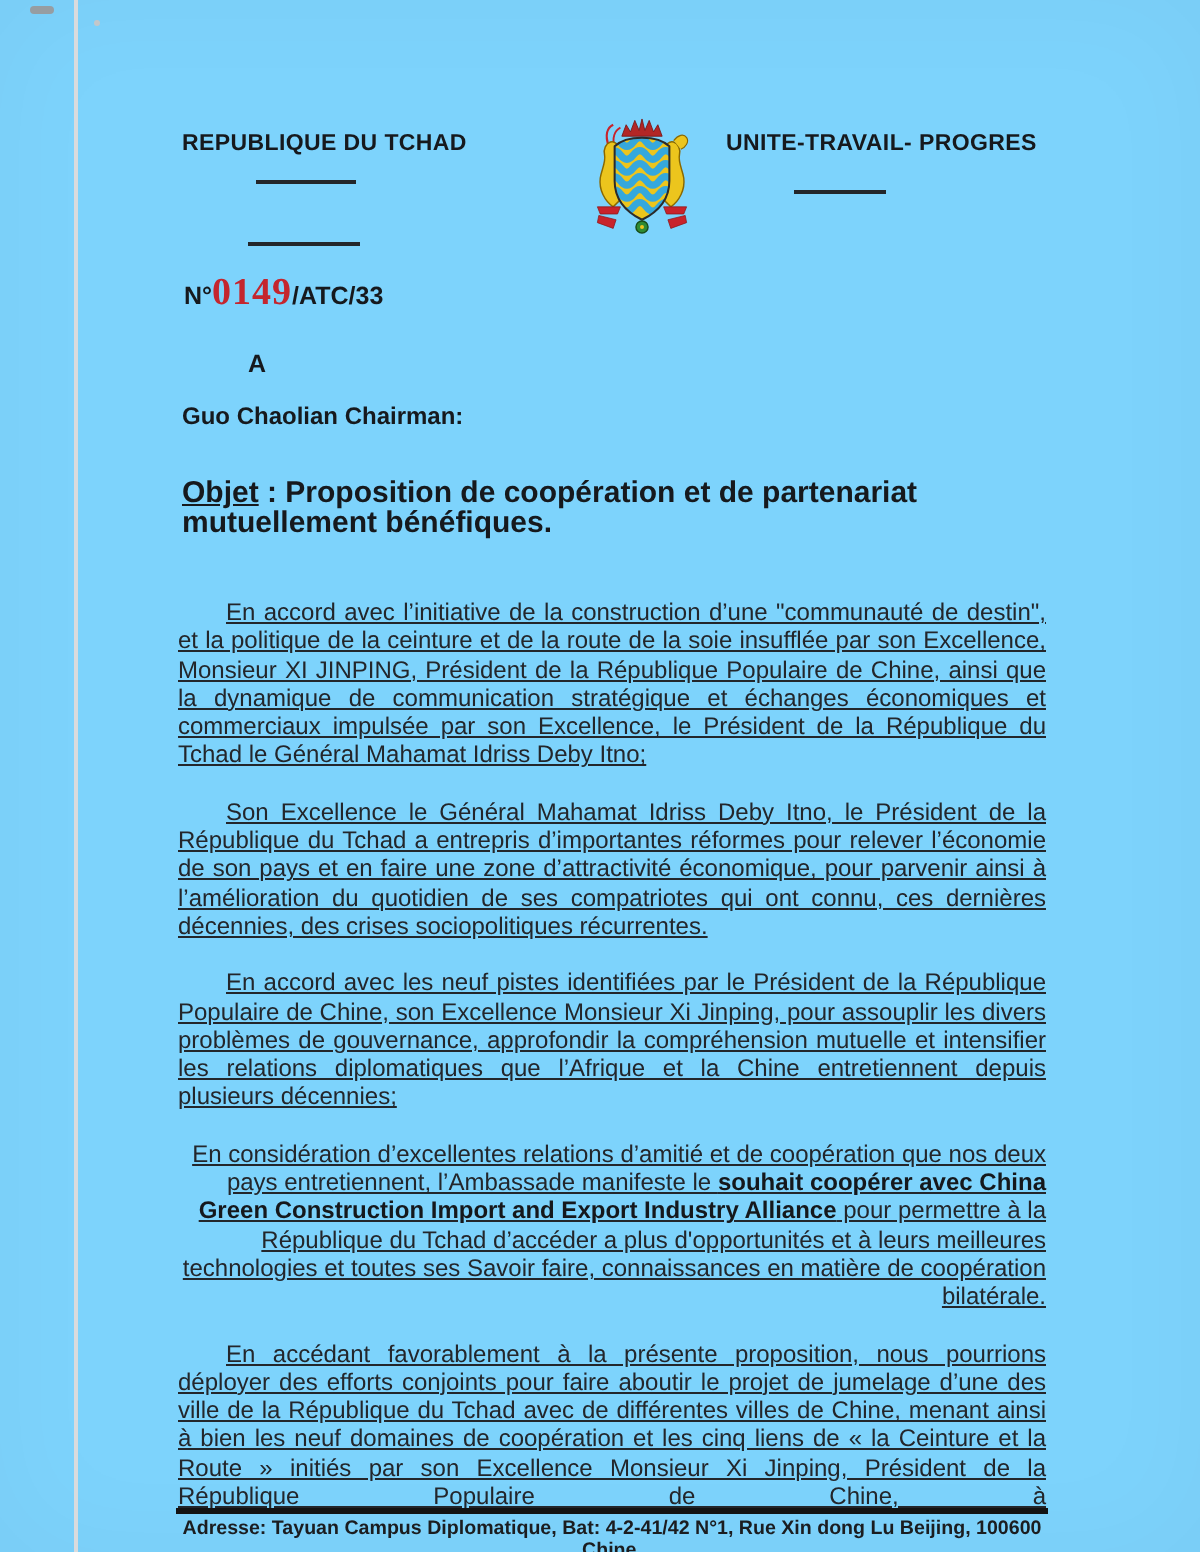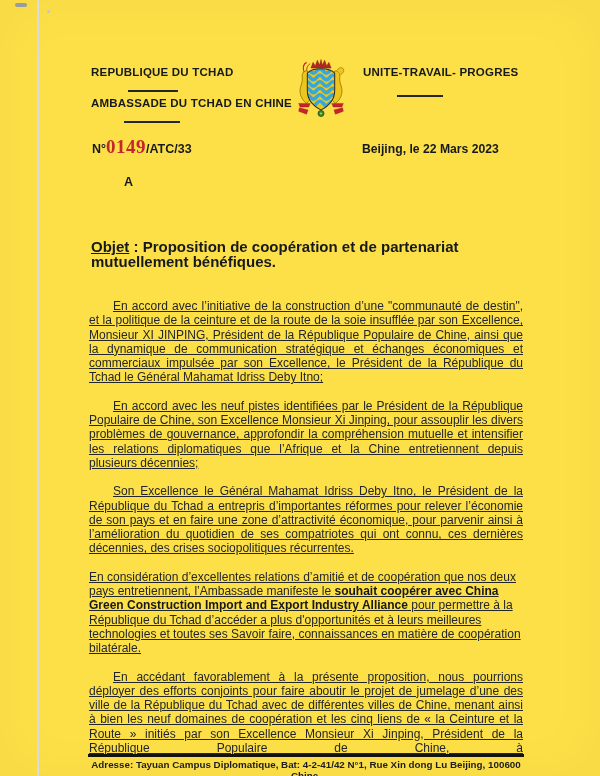--- a/index.html
+++ b/index.html
@@ -1,18 +1,18 @@
 <!DOCTYPE html>
 <html><head>
 <meta charset="utf-8">
 <style>
   html,body{margin:0;padding:0;background:#e4e6e8;}
   .page{
     position:relative;width:600px;height:776px;margin:0 auto;
-    background:#fde047;overflow:hidden;color:#22252a;
+    background:#7dd3fc;overflow:hidden;color:#22252a;
     font-family:"Liberation Sans",sans-serif;
     box-shadow:inset 0 0 60px rgba(0,0,0,.03);
   }
   .fold{position:absolute;left:37px;top:0;width:2px;height:776px;background:#d9dbdd;}
   .artifact-a{position:absolute;left:15px;top:3px;width:12px;height:4px;background:#969da2;border-radius:2px;}
   .artifact-b{position:absolute;left:47px;top:10px;width:3px;height:3px;background:#c3c7ca;border-radius:50%;}
   .abs{position:absolute;}
   .h1{left:91px;top:66px;font-size:11.5px;font-weight:bold;letter-spacing:.2px;color:#16191d;}
   .h2{left:91px;top:97px;font-size:11.5px;font-weight:bold;letter-spacing:.2px;color:#16191d;}
   .rule{background:#23262a;height:2px;}
@@ -25,38 +25,37 @@
   .ref-pre,.ref-suf{font-size:12.5px;font-weight:bold;color:#16191d;}
   .ref-num{font-size:19px;font-weight:bold;font-family:"Liberation Serif",serif;color:#c4262e;letter-spacing:.5px;}
   .dateline{left:362px;top:142px;font-size:12.2px;font-weight:bold;color:#16191d;}
   .salutation{left:124px;top:175px;font-size:12.5px;font-weight:bold;color:#16191d;}
   .recipient{left:91px;top:201px;font-size:12px;font-weight:bold;line-height:14.5px;color:#16191d;}
   .subject{left:91px;top:240px;width:440px;font-size:15px;font-weight:bold;line-height:14.5px;color:#16191d;}
   .subject .u{text-decoration:underline;}
   .body{left:89px;top:299px;width:434px;font-size:12px;line-height:14.3px;text-align:justify;color:#23262b;text-decoration:underline;}
   .body p{margin:0 0 14px 0;}
   .body p.ind{text-indent:24px;}
-  .body p.left{text-align:left;}
+  .body p.left{text-align:right;}
   .body p.last{text-align-last:justify;margin-bottom:1px;}
   .body b{color:#15181c;}
   .frule{left:88px;top:754px;width:436px;height:3px;background:#131313;}
   .addr{left:88px;top:759px;width:436px;text-align:center;font-size:9.8px;font-weight:bold;color:#1b1d20;}
 </style>
 </head>
 <body>
 
 <div class="page">
 
   <div class="fold"></div>
   <div class="artifact-a"></div>
   <div class="artifact-b"></div>
 
   <div class="abs h1">REPUBLIQUE DU TCHAD</div>
   <div class="abs rule r1"></div>
-  <div class="abs h2">AMBASSADE DU TCHAD EN CHINE</div>
   <div class="abs rule r2"></div>
 
   <svg class="abs emblem" width="72" height="64" viewBox="0 0 100 88" aria-hidden="true">
     <defs>
       <clipPath id="shieldClip">
         <path d="M50 16 C42 16 35 18 31 22 L31 46 C31 60 40 68 50 73 C60 68 69 60 69 46 L69 22 C65 18 58 16 50 16 Z"></path>
       </clipPath>
     </defs>
 
     <path d="M36 15 L39 7 L42 12 L45 4 L48 11 L50 3 L52 11 L55 4 L58 12 L61 7 L64 15 Z" fill="#b22626" stroke="#771414" stroke-width="0.6"></path>
@@ -97,32 +96,32 @@
     <g>
       <path d="M20 70 l12 3 -2 6 -11 -4 Z" fill="#c8232b" stroke="#8a1518" stroke-width="0.5"></path>
       <path d="M80 70 l-12 3 2 6 11 -4 Z" fill="#c8232b" stroke="#8a1518" stroke-width="0.5"></path>
     </g>
   </svg>
 
   <div class="abs motto">UNITE-TRAVAIL- PROGRES</div>
   <div class="abs rule r3"></div>
 
   <div class="abs ref"><span class="ref-pre">N°</span><span class="ref-num">0149</span><span class="ref-suf">/ATC/33</span></div>
-  <div class="abs dateline">Beijing, le 22 Mars 2023</div>
 
   <div class="abs salutation">A</div>
   <div class="abs recipient">
+    <div>Guo Chaolian Chairman:</div>
   </div>
 
   <div class="abs subject"><span class="u">Objet</span><span> : Proposition de coopération et de partenariat mutuellement bénéfiques.</span></div>
 
   <div class="abs body">
     <p class="ind">En accord avec l’initiative de la construction d’une "communauté de destin", et la politique de la ceinture et de la route de la soie insufflée par son Excellence, Monsieur XI JINPING, Président de la République Populaire de Chine, ainsi que la dynamique de communication stratégique et échanges économiques et commerciaux impulsée par son Excellence, le Président de la République du Tchad le Général Mahamat Idriss Deby Itno;</p>
+    <p class="ind">Son Excellence le Général Mahamat Idriss Deby Itno, le Président de la République du Tchad a entrepris d’importantes réformes pour relever l’économie de son pays et en faire une zone d’attractivité économique, pour parvenir ainsi à l’amélioration du quotidien de ses compatriotes qui ont connu, ces dernières décennies, des crises sociopolitiques récurrentes.</p>
     <p class="ind">En accord avec les neuf pistes identifiées par le Président de la République Populaire de Chine, son Excellence Monsieur Xi Jinping, pour assouplir les divers problèmes de gouvernance, approfondir la compréhension mutuelle et intensifier les relations diplomatiques que l’Afrique et la Chine entretiennent depuis plusieurs décennies;</p>
-    <p class="ind">Son Excellence le Général Mahamat Idriss Deby Itno, le Président de la République du Tchad a entrepris d’importantes réformes pour relever l’économie de son pays et en faire une zone d’attractivité économique, pour parvenir ainsi à l’amélioration du quotidien de ses compatriotes qui ont connu, ces dernières décennies, des crises sociopolitiques récurrentes.</p>
     <p class="left"><span>En considération d’excellentes relations d’amitié et de coopération que nos deux pays entretiennent, l’Ambassade manifeste le </span><b>souhait coopérer avec  China Green Construction Import and Export Industry Alliance</b><span> pour permettre à la République du Tchad d’accéder a plus d'opportunités et à leurs meilleures technologies et toutes ses Savoir faire, connaissances en matière de coopération bilatérale.</span></p>
     <p class="ind last">En accédant favorablement à la présente proposition, nous pourrions déployer des efforts conjoints pour faire aboutir le projet de jumelage d’une des ville de la République du Tchad avec de différentes villes de Chine, menant ainsi à bien les neuf domaines de coopération et les cinq liens de « la Ceinture et la Route » initiés par son Excellence Monsieur Xi Jinping, Président de la République Populaire de Chine, à</p>
   </div>
 
   <div class="abs frule"></div>
   <div class="abs addr">Adresse: Tayuan Campus Diplomatique, Bat: 4-2-41/42 N°1, Rue Xin dong Lu Beijing, 100600 Chine.</div>
 
 </div>
 
 </body></html>

